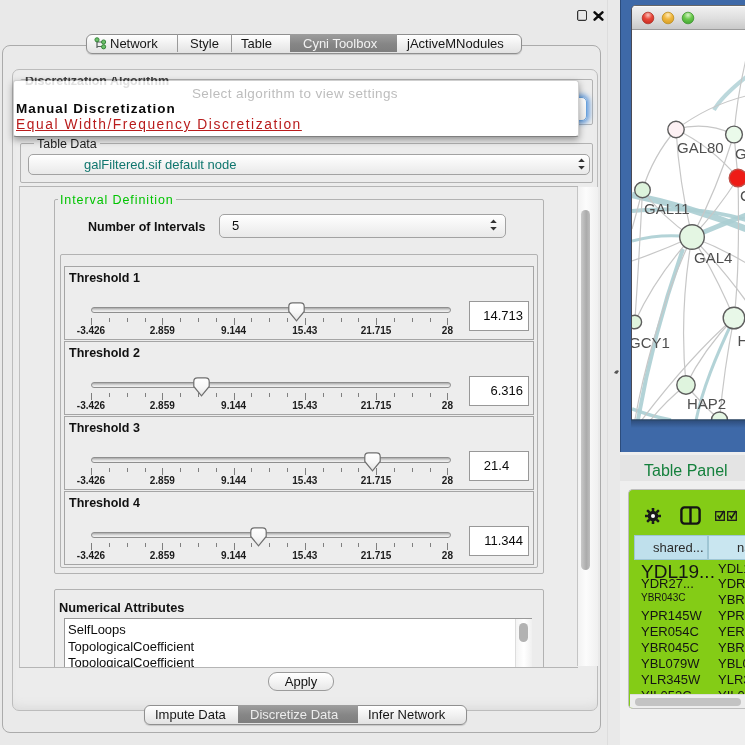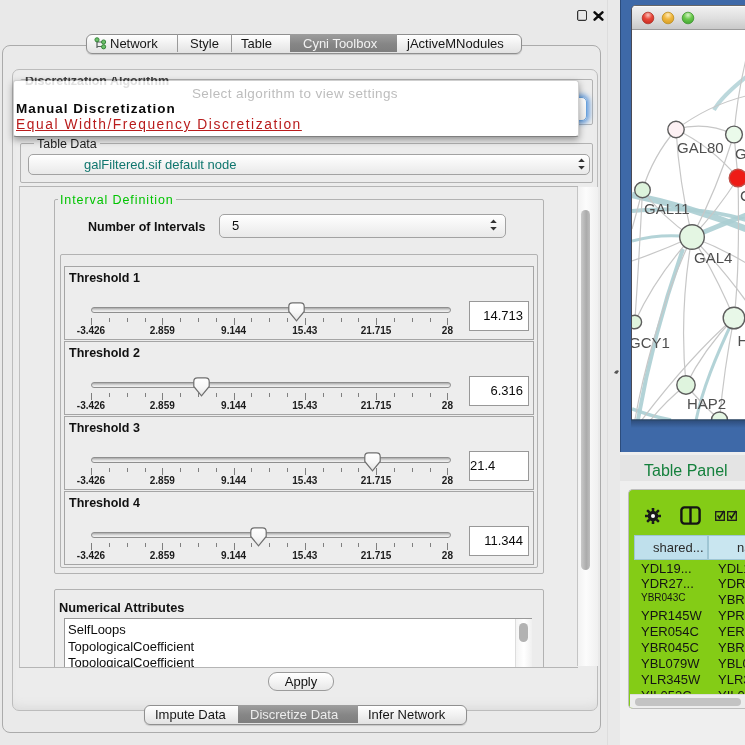--- a/index.html
+++ b/index.html
@@ -177,21 +177,21 @@
     <svg class="abs" style="left:298.7px;top:35px;" width="17" height="20" viewBox="0 0 17 20">
       <path d="M0.8,9.5 L0.8,4.5 Q0.8,0.8 4.5,0.8 L12.5,0.8 Q16.2,0.8 16.2,4.5 L16.2,9.5 L8.5,18.8 Z" fill="url(#thg3)" stroke="#6e6e6e" stroke-width="1.2"></path>
       <defs>
           <linearGradient id="thg3" x1="0" y1="0" x2="0" y2="1">
             <stop offset="0" stop-color="#ffffff"></stop>
             <stop offset="0.55" stop-color="#f6f6f6"></stop>
             <stop offset="1" stop-color="#e3e3e3"></stop>
           </linearGradient>
         </defs>
     </svg>
-    <div class="abs" style="left:404px;top:34px;width:53px;height:28px;background:#fff;border:1px solid #989898;font-size:13px;line-height:28px;text-align:left;padding-right:5px;color:#0a0a0a;">21.4</div>
+    <div class="abs" style="left:404px;top:34px;width:53px;height:28px;background:#fff;border:1px solid #989898;font-size:13px;line-height:28px;text-align:center;padding-right:5px;color:#0a0a0a;">21.4</div>
   </div>
   <div class="abs" style="left:44px;top:304px;width:468px;height:72px;border:1px solid #a5a5a5;background:#ededed;">
     <div class="ttl" style="left:4px;top:4px;font-size:12.5px;font-weight:bold;color:#111;">Threshold 4</div>
     <div class="abs" style="left:26px;top:39.5px;width:358px;height:4px;background:linear-gradient(#a8a8a8,#e0e0e0 55%,#f2f2f2);border:1px solid #8f8f8f;border-radius:3px;"></div>
     <div class="abs" style="left:26.0px;top:51px;width:1px;height:7px;background:#7f7f7f;"></div>
     <div class="abs" style="left:43.8px;top:51px;width:1px;height:4px;background:#7f7f7f;"></div>
     <div class="abs" style="left:61.6px;top:51px;width:1px;height:4px;background:#7f7f7f;"></div>
     <div class="abs" style="left:79.5px;top:51px;width:1px;height:4px;background:#7f7f7f;"></div>
     <div class="abs" style="left:97.3px;top:51px;width:1px;height:7px;background:#7f7f7f;"></div>
     <div class="abs" style="left:115.1px;top:51px;width:1px;height:4px;background:#7f7f7f;"></div>
@@ -375,21 +375,21 @@
   <svg class="abs" style="left:86px;top:20px;" width="24" height="11" viewBox="0 0 24 11">
     <rect x="0.7" y="1.7" width="8.6" height="8.6" fill="none" stroke="#1a1a1a" stroke-width="1.3"></rect>
     <path d="M2.5,5.5 L4.5,8 L9,0.8" fill="none" stroke="#1a1a1a" stroke-width="1.6"></path>
     <rect x="12.7" y="1.7" width="8.6" height="8.6" fill="none" stroke="#1a1a1a" stroke-width="1.3"></rect>
     <path d="M14.5,5.5 L16.5,8 L21,0.8" fill="none" stroke="#1a1a1a" stroke-width="1.6"></path>
   </svg>
   <div class="abs" style="left:5px;top:45px;width:72px;height:23px;background:#bfe0ec;border:1px solid #9fc6d4;"></div>
   <div class="abs" style="left:79px;top:45px;width:41px;height:23px;background:#c9e6f0;border:1px solid #9fc6d4;border-right:none;"></div>
   <div class="ttl" style="left:24px;top:50px;font-size:13px;color:#2b2b2b;">shared...</div>
   <div class="ttl" style="left:108px;top:50px;font-size:13px;color:#2b2b2b;">na</div>
-  <div class="ttl" style="left:12px;top:70.5px;font-size:13px;color:#141414;">YDL19...</div>
+  <div class="ttl" style="left:12px;top:70.5px;font-size:19px;color:#141414;">YDL19...</div>
   <div class="ttl" style="left:89px;top:70.5px;font-size:13px;color:#141414;">YDL1</div>
   <div class="ttl" style="left:12px;top:86.4px;font-size:13px;color:#141414;">YDR27...</div>
   <div class="ttl" style="left:89px;top:86.4px;font-size:13px;color:#141414;">YDR2</div>
   <div class="ttl" style="left:12px;top:102.3px;font-size:10px;color:#141414;">YBR043C</div>
   <div class="ttl" style="left:89px;top:102.3px;font-size:13px;color:#141414;">YBR0</div>
   <div class="ttl" style="left:12px;top:118.2px;font-size:13px;color:#141414;">YPR145W</div>
   <div class="ttl" style="left:89px;top:118.2px;font-size:13px;color:#141414;">YPR1</div>
   <div class="ttl" style="left:12px;top:134.1px;font-size:13px;color:#141414;">YER054C</div>
   <div class="ttl" style="left:89px;top:134.1px;font-size:13px;color:#141414;">YER0</div>
   <div class="ttl" style="left:12px;top:150.0px;font-size:13px;color:#141414;">YBR045C</div>

